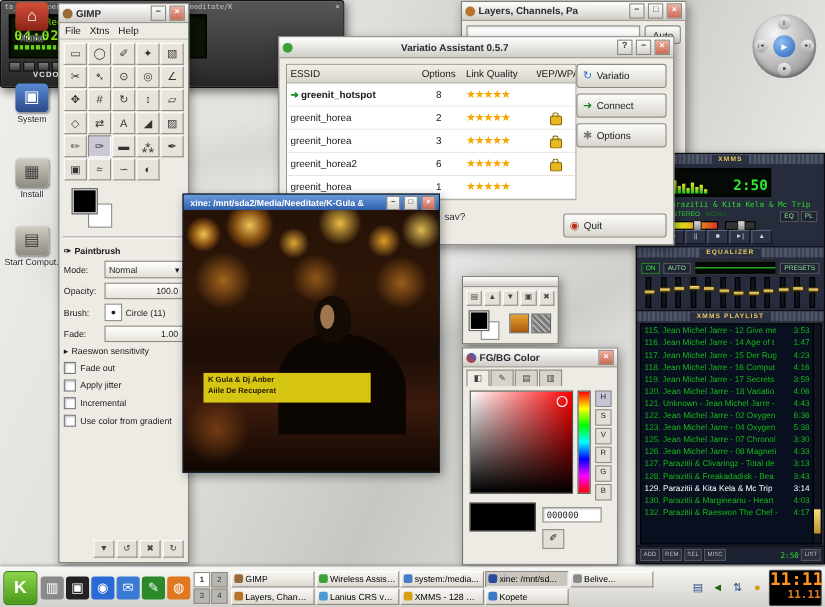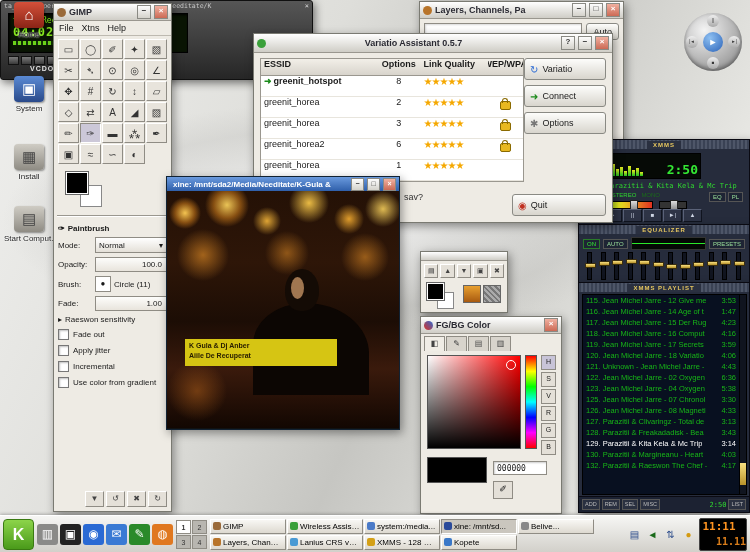--- a/index.html
+++ b/index.html
@@ -50,24 +50,24 @@
   
   #win-layers{left:419px;top:1px;width:203px;height:210px;z-index:5}
   .layersrow{display:flex;gap:4px;padding:4px;align-items:center}
   .combo{flex:1;height:15px;border:1px solid #8f8c84;background:#fff;box-shadow:inset 1px 1px 2px rgba(0,0,0,.15)}
   .kbtn{height:20px;border:1px solid #8a8a84;border-radius:3px;background:linear-gradient(#fdfdfb,#d8d5cd);display:flex;align-items:center;justify-content:flex-start;gap:4px;padding:0 5px;font-size:9px}
   .kbtn.small{height:15px;flex:none;padding:0 6px}
   
   #win-wifi{left:253px;top:33px;width:358px;height:188px;z-index:20}
   #win-wifi .tb{height:18px}
   .wtable{position:absolute;left:6px;top:24px;width:262px;border:1px solid #9a978f;background:#fff}
-  .whead{display:flex;background:linear-gradient(#f2efe8,#d8d4cc);border-bottom:1px solid #9a978f;font-weight:bold;height:16px;}
+  .whead{display:flex;background:linear-gradient(#f2efe8,#d8d4cc);border-bottom:1px solid #9a978f;font-weight:normal;height:16px;align-items:center}
   .wc{padding:0 3px;white-space:nowrap;overflow:hidden;font-size:9px}
   .c0{width:112px}.c1{width:38px;text-align:center}.c2{width:62px}.c3{width:30px;display:flex;justify-content:center}
-  .wrow{display:flex;height:20px;border-bottom:1px solid #e8e5dd;background:#fff}
+  .wrow{display:flex;align-items:center;height:20px;border-bottom:1px solid #e8e5dd;background:#fff}
   .arr{color:#1a8a1a;font-weight:bold;margin-right:2px}
   .essid-b{font-weight:bold}
   .stars{color:#f5a800;letter-spacing:-1px;font-size:10px}
   .lock{width:9px;height:7px;background:#e8b820;border:1px solid #8a6a00;border-radius:2px;position:relative;margin-top:4px}
   .lock:before{content:"";position:absolute;left:1px;top:-4px;width:4px;height:4px;border:1px solid #8a6a00;border-bottom:none;border-radius:3px 3px 0 0}
   #wifi-btns{position:absolute;right:6px;top:24px;width:82px;display:flex;flex-direction:column;gap:5px}
   .bicon{font-size:10px}
   .bi0{color:#2a6ad4}.bi1{color:#1a8a1a}.bi2{color:#777}
   #wifi-quit{position:absolute;right:6px;bottom:6px;width:82px}
   .qicon{color:#c03020;font-size:10px}
@@ -192,21 +192,21 @@
   .r1 .task:nth-child(1) .ticon{background:#9a6a3a}.r1 .task:nth-child(2) .ticon{background:#3aa03a}
   .r1 .task:nth-child(3) .ticon{background:#4a7ac8}.r1 .task:nth-child(4) .ticon{background:#2a4a9a}
   .r1 .task:nth-child(5) .ticon{background:#888}
   .r2 .task:nth-child(1) .ticon{background:#b8742a}.r2 .task:nth-child(2) .ticon{background:#4a9ad4}
   .r2 .task:nth-child(3) .ticon{background:#d4a017}.r2 .task:nth-child(4) .ticon{background:#3a78c8}
   .tlabel{overflow:hidden;text-overflow:ellipsis}
   #tray{display:flex;gap:3px;flex:none;align-items:center}
   .trayic{width:15px;height:15px;display:flex;align-items:center;justify-content:center;font-size:10px}
   .trayic:nth-child(1){color:#2a4a8a}.trayic:nth-child(2){color:#1a6a1a}.trayic:nth-child(3){color:#2a4a8a}.trayic:nth-child(4){color:#d49a10}
   .clock{width:46px;height:31px;flex:none;background:#000;border:1px solid #444;border-radius:2px;color:#ff9420;font-family:"DejaVu Sans Mono",monospace;font-weight:bold;text-align:center}
-  .clock .c1{font-size:11px;line-height:16px}
+  .clock .c1{font-size:16px;line-height:16px}
   .clock .c2{font-size:10px;line-height:13px;opacity:.85}
 </style>
 </head>
 <body>
 
 <div class="screen">
 
   <div id="desktop-icons">
       <div class="dicon di0">
         <div class="dimg img0">⌂</div>

